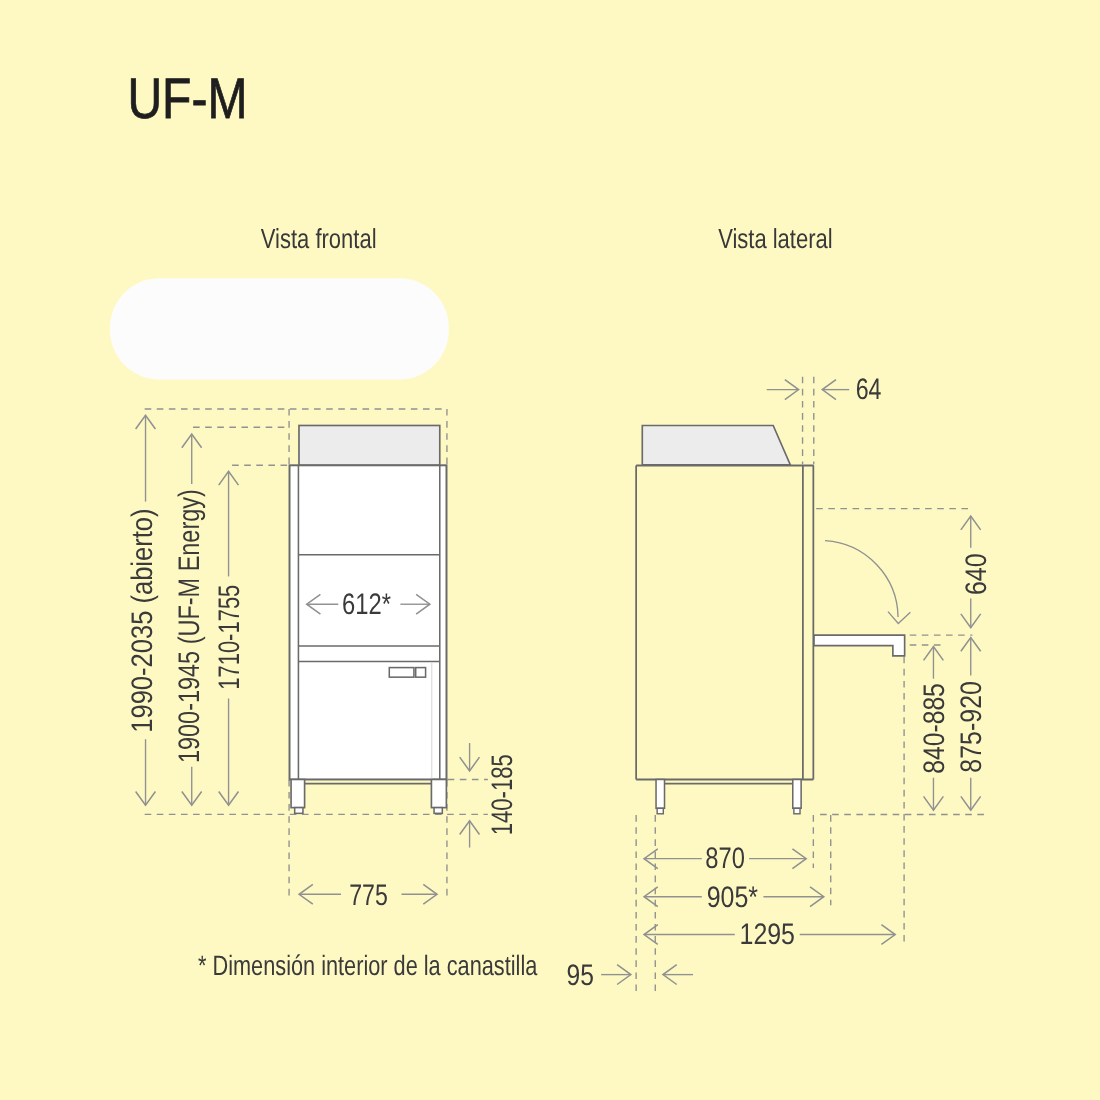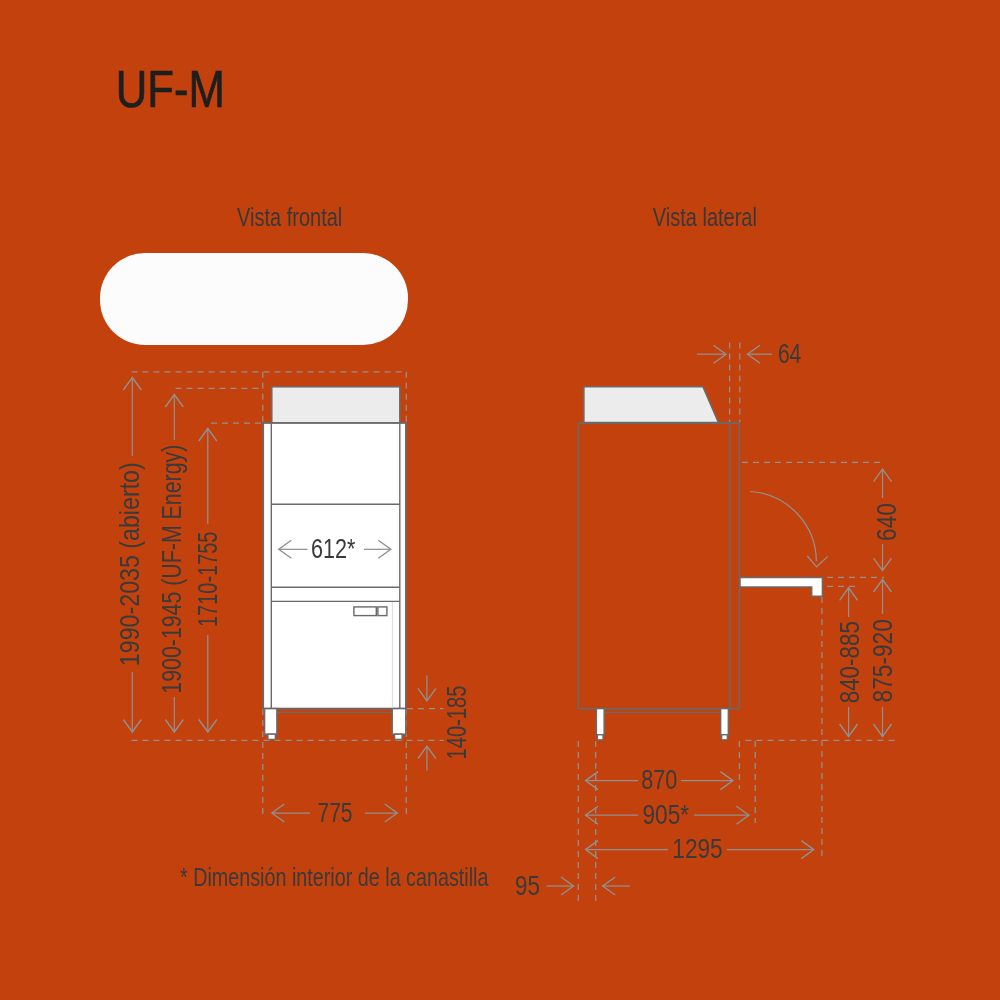--- a/index.html
+++ b/index.html
@@ -1,16 +1,16 @@
 <!DOCTYPE html>
 <html><head>
 <meta charset="utf-8">
 <style>
 html,body{margin:0;padding:0;background:#ffffff;}
-#page{width:1000px;height:1000px;position:relative;background:#c2410c;overflow:hidden;}
+#page{width:1000px;height:1000px;position:relative;background:#fef9c3;overflow:hidden;}
 text{font-family:"Liberation Sans",sans-serif;}
 .dim{font-size:27px;fill:#3a3a3a;}
 .ft{font-size:25.5px;fill:#3a3a3a;}
 .lbl{font-size:25px;fill:#383838;}
 .ttl{font-size:52px;fill:#1e1e1e;stroke:#1e1e1e;stroke-width:0.7;}
 .mk{stroke:#6a6a6a;fill:none;}
 .gy{stroke:#919191;fill:none;stroke-width:1.25;}
 .da{stroke:#919191;fill:none;stroke-width:1.25;stroke-dasharray:6 5;}
 </style>
 </head>

